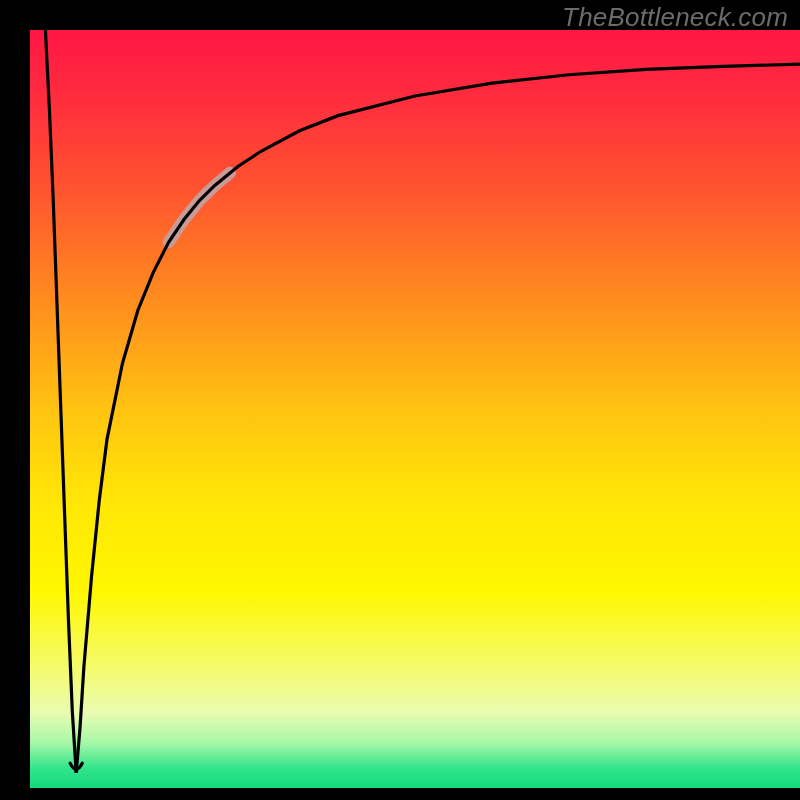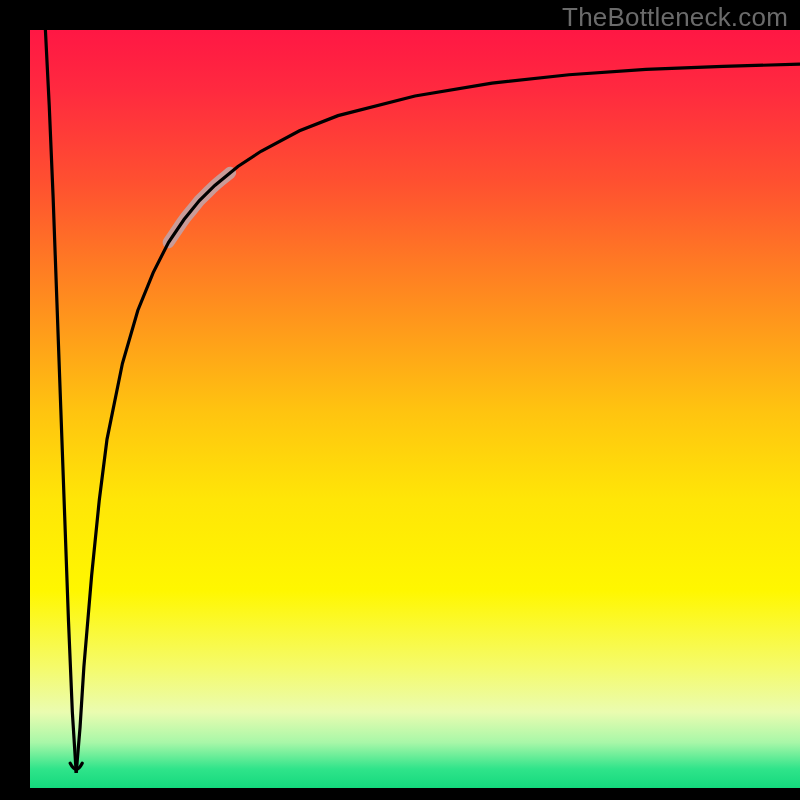--- a/index.html
+++ b/index.html
@@ -8,20 +8,21 @@
     width: 800px;
     height: 800px;
     background: #000;
     font-family: Arial, Helvetica, sans-serif;
     overflow: hidden;
   }
   .root {
     position: relative;
     width: 800px;
     height: 800px;
+    font-style: italic;
   }
   .watermark {
     position: absolute;
     top: 2px;
     right: 12px;
     font-size: 26px;
     font-weight: 400;
     color: #6b6b6b;
     letter-spacing: 0.2px;
     z-index: 5;

